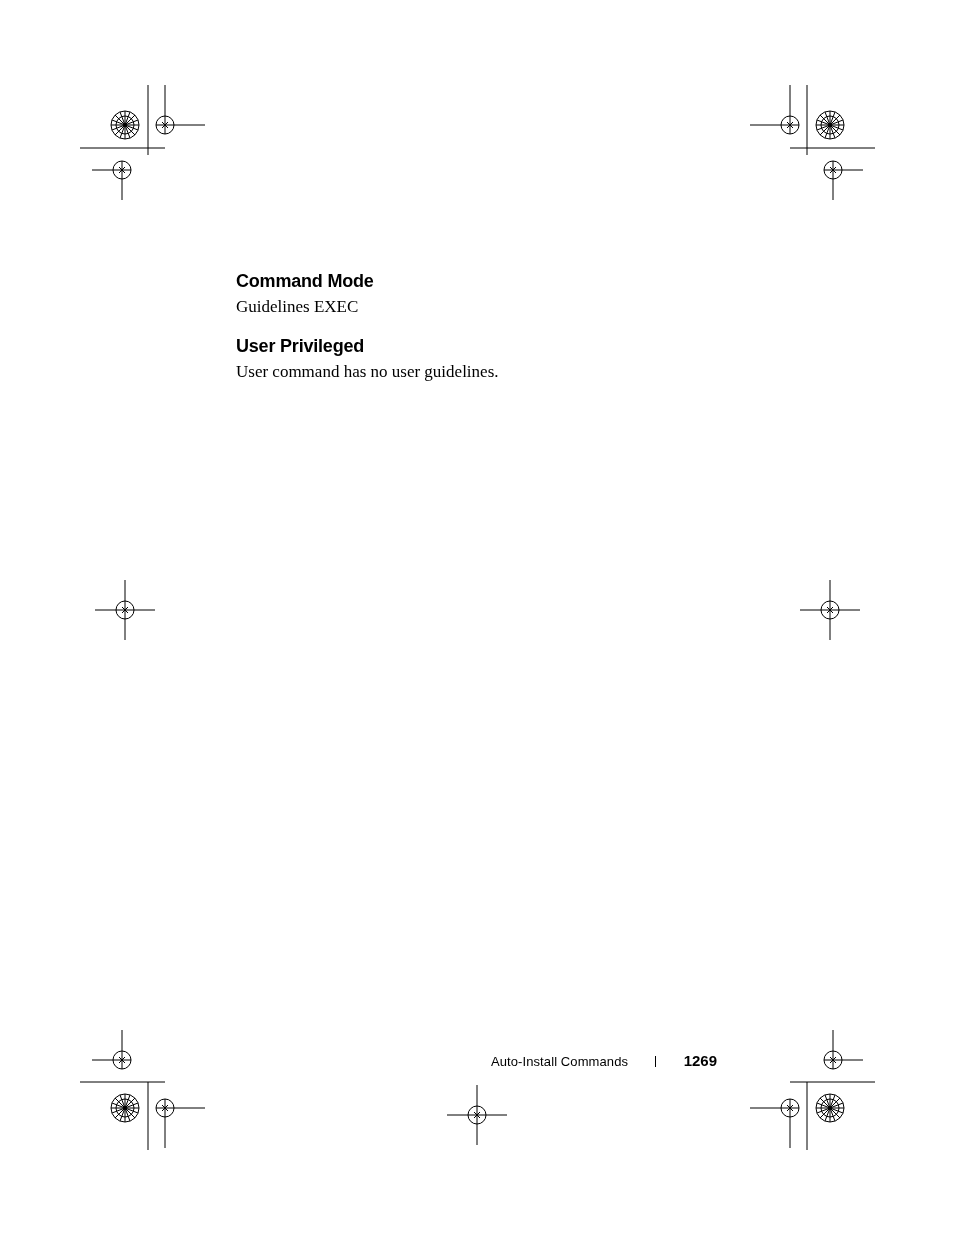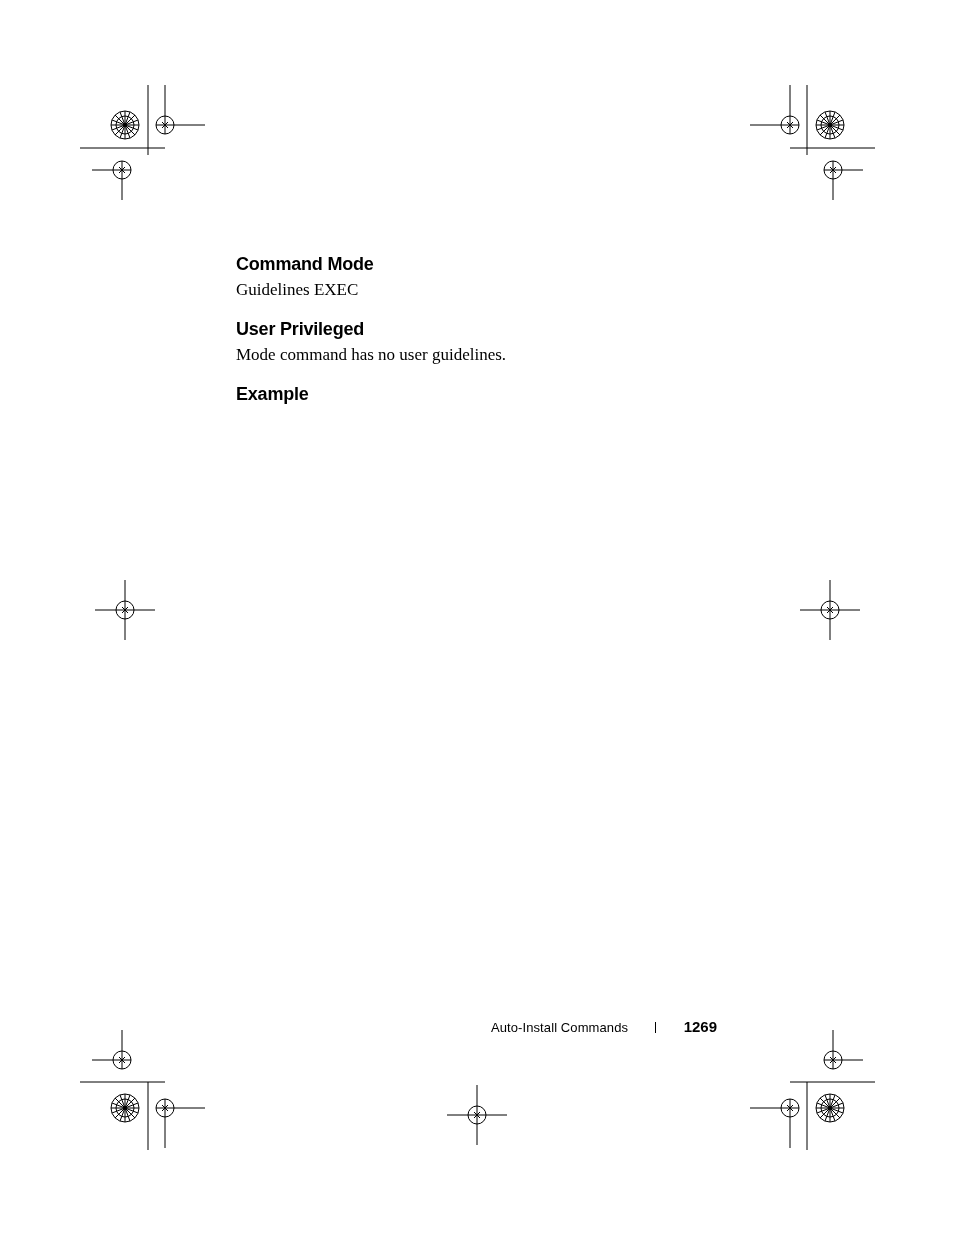--- a/index.html
+++ b/index.html
@@ -8,40 +8,40 @@
     width: 954px;
     height: 1235px;
     background: #fff;
     font-family: Georgia, "Times New Roman", serif;
     color: #000;
     position: relative;
   }
   .content {
     position: absolute;
     left: 236px;
-    top: 254px;
+    top: 271px;
     width: 480px;
   }
   .heading {
     font-family: "Helvetica Neue", Arial, sans-serif;
     font-weight: 700;
     font-stretch: condensed;
     font-size: 18px;
     margin: 0 0 4px 0;
     letter-spacing: -0.2px;
   }
   .body-text {
     font-size: 17px;
     margin: 0 0 18px 0;
     line-height: 1.3;
   }
   .footer {
     position: absolute;
     right: 237px;
-    top: 1018px;
+    top: 1052px;
     font-size: 13px;
     text-align: right;
     white-space: nowrap;
   }
   .footer .section {
     font-family: "Helvetica Neue", Arial, sans-serif;
     font-weight: 400;
     letter-spacing: 0.1px;
   }
   .footer .sep {
@@ -64,23 +64,22 @@
   
 </style>
 </head>
 <body>
 
 <div class="content">
   <p class="heading">Command Mode</p>
   <p class="body-text">Guidelines EXEC</p>
 
   <p class="heading">User Privileged</p>
-  <p class="body-text">Mode command has no user guidelines.</p>
-
-  <p class="heading">Example</p>
+  <p class="body-text">User command has no user guidelines.</p>
+
 </div>
 
 <div class="footer">
   <span class="section">Auto-Install Commands</span>
   <span class="sep"></span>
   <span class="page">1269</span>
 </div>
 
 <svg class="mark" style="left:60px; top:80px;" width="160" height="120">
 

